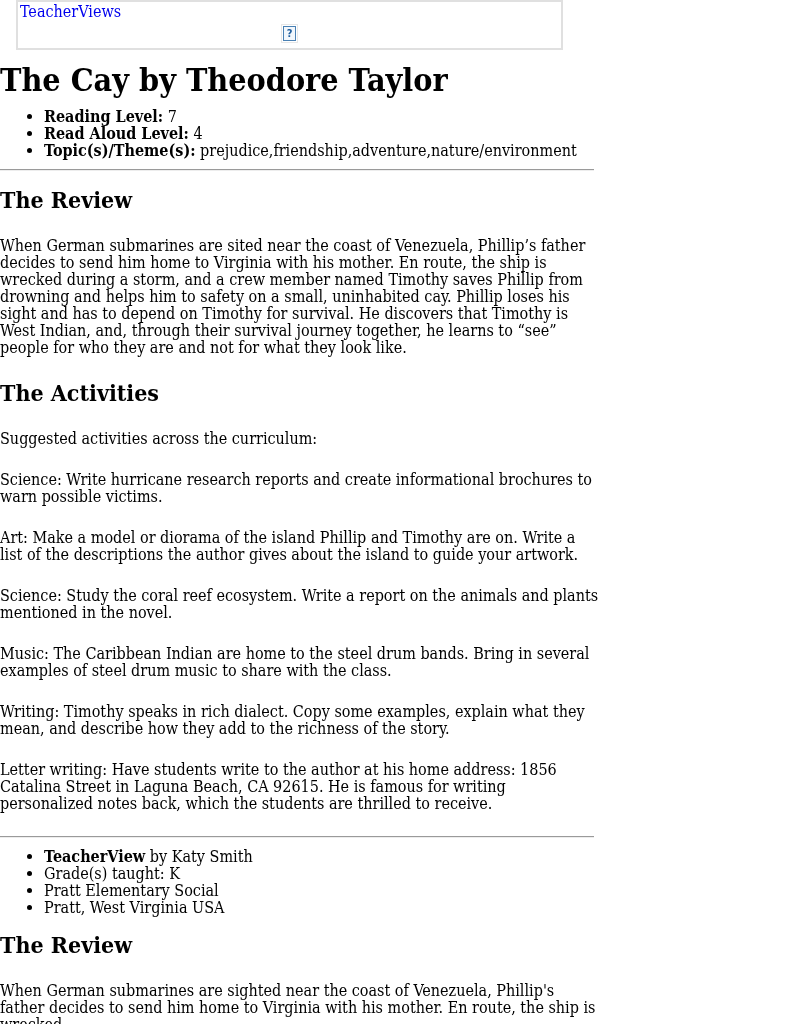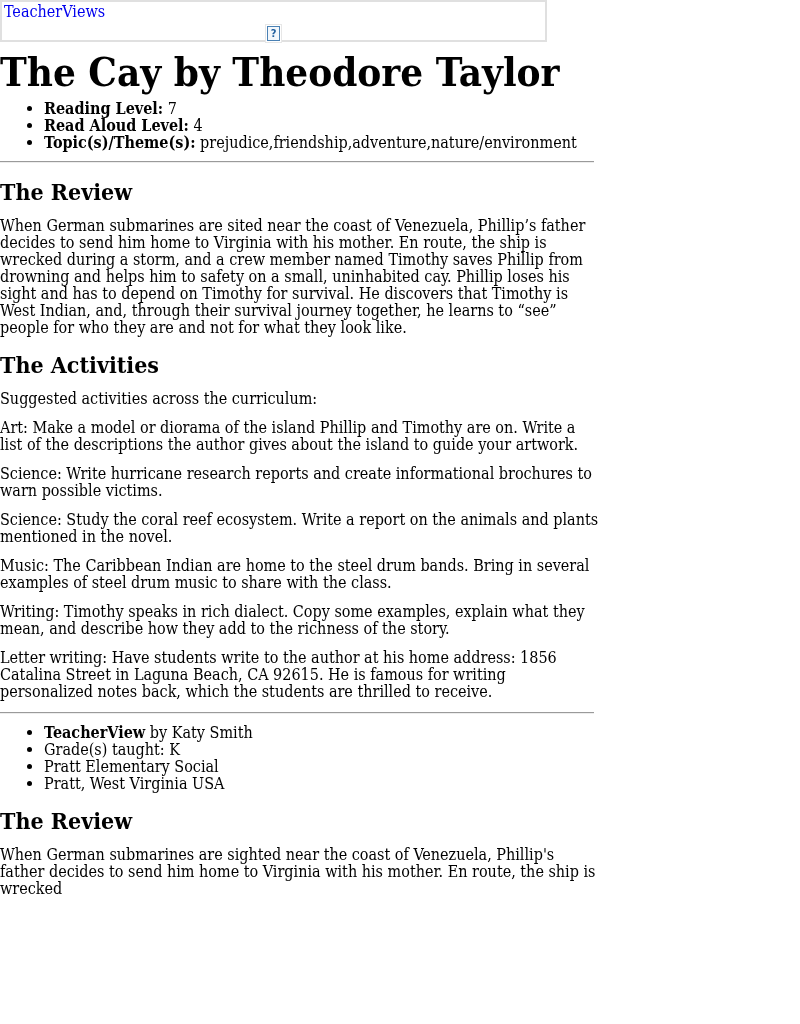--- a/index.html
+++ b/index.html
@@ -10,23 +10,24 @@
     background: #ffffff;
     color: #000000;
     font-family: "DejaVu Serif", "Liberation Serif", serif;
     font-stretch: condensed;
     font-size: 16px;
     line-height: 17px;
   }
   .content { width: 600px; }
 
   .header-box {
-    width: 547px; height: 42px;
+    width: 547px; height: 50px;
     border: 2px solid #e0e0e0;
     padding: 1px 2px;
+    margin-left: 16px;
   }
   .site-link {
     color: #0000ee;
     text-decoration: none;
     cursor: pointer;
   }
   .icon-row { text-align: center; margin-top: 3px; }
   .img-frame {
     display: inline-block;
     padding: 1px;
@@ -40,34 +41,34 @@
     background: #f2f7fc;
     color: #1f5e9e;
     font-family: "DejaVu Sans", "Liberation Sans", sans-serif;
     font-weight: bold;
     font-size: 11px;
     line-height: 14px;
     text-align: center;
   }
 
   h1 {
-    font-size: 40px;
+    font-size: 32px;
     line-height: 36px;
     margin: 12px 0 8px 0;
     font-weight: bold;
   }
   h2 {
     font-size: 23px;
     line-height: 26px;
     margin: 16px 0 10px 0;
     font-weight: bold;
   }
   ul { margin: 10px 0; padding-left: 44px; }
   li { margin: 0; }
-  p { margin: 12px 0; }
+  p { margin: 24px 0; }
   .b { font-weight: bold; }
   hr {
     border: none;
     height: 0;
     border-top: 1px solid #9a9a9a;
     border-bottom: 1px solid #ededed;
     margin: 6px 6px 6px 0;
   }
 </style>
 </head>
@@ -95,22 +96,22 @@
   <hr>
 
 
   <h2>The Review</h2>
 
   <p>When German submarines are sited near the coast of Venezuela, Phillip’s father decides to send him home to Virginia with his mother. En route, the ship is wrecked during a storm, and a crew member named Timothy saves Phillip from drowning and helps him to safety on a small, uninhabited cay. Phillip loses his sight and has to depend on Timothy for survival. He discovers that Timothy is West Indian, and, through their survival journey together, he learns to “see” people for who they are and not for what they look like.</p>
 
   <h2>The Activities</h2>
 
   <p>Suggested activities across the curriculum:</p>
+  <p>Science: Write hurricane research reports and create informational brochures to warn possible victims.</p>
   <p>Art: Make a model or diorama of the island Phillip and Timothy are on. Write a list of the descriptions the author gives about the island to guide your artwork.</p>
-  <p>Science: Write hurricane research reports and create informational brochures to warn possible victims.</p>
   <p>Science: Study the coral reef ecosystem. Write a report on the animals and plants mentioned in the novel.</p>
   <p>Music: The Caribbean Indian are home to the steel drum bands. Bring in several examples of steel drum music to share with the class.</p>
   <p>Writing: Timothy speaks in rich dialect. Copy some examples, explain what they mean, and describe how they add to the richness of the story.</p>
   <p>Letter writing: Have students write to the author at his home address: 1856 Catalina Street in Laguna Beach, CA 92615. He is famous for writing personalized notes back, which the students are thrilled to receive.</p>
 
   <hr>
 
   <ul>
     <li><span class="b">TeacherView</span><span> by Katy Smith</span></li>
     <li>Grade(s) taught: K</li>

